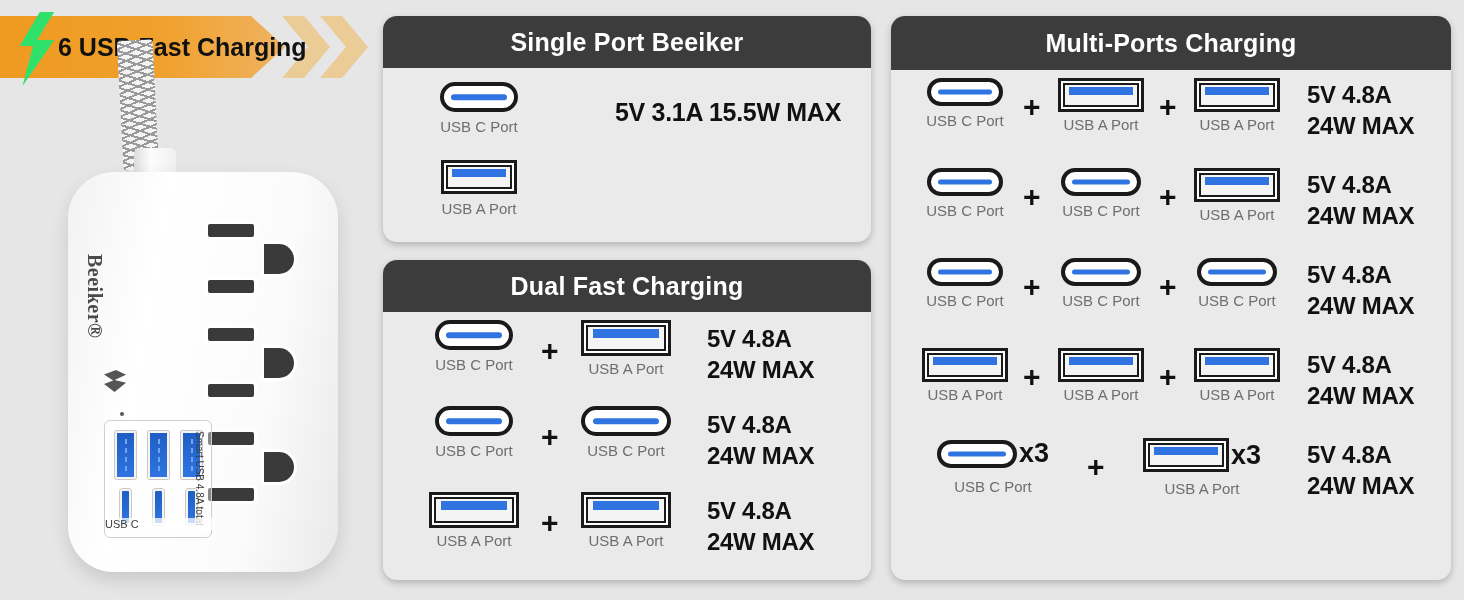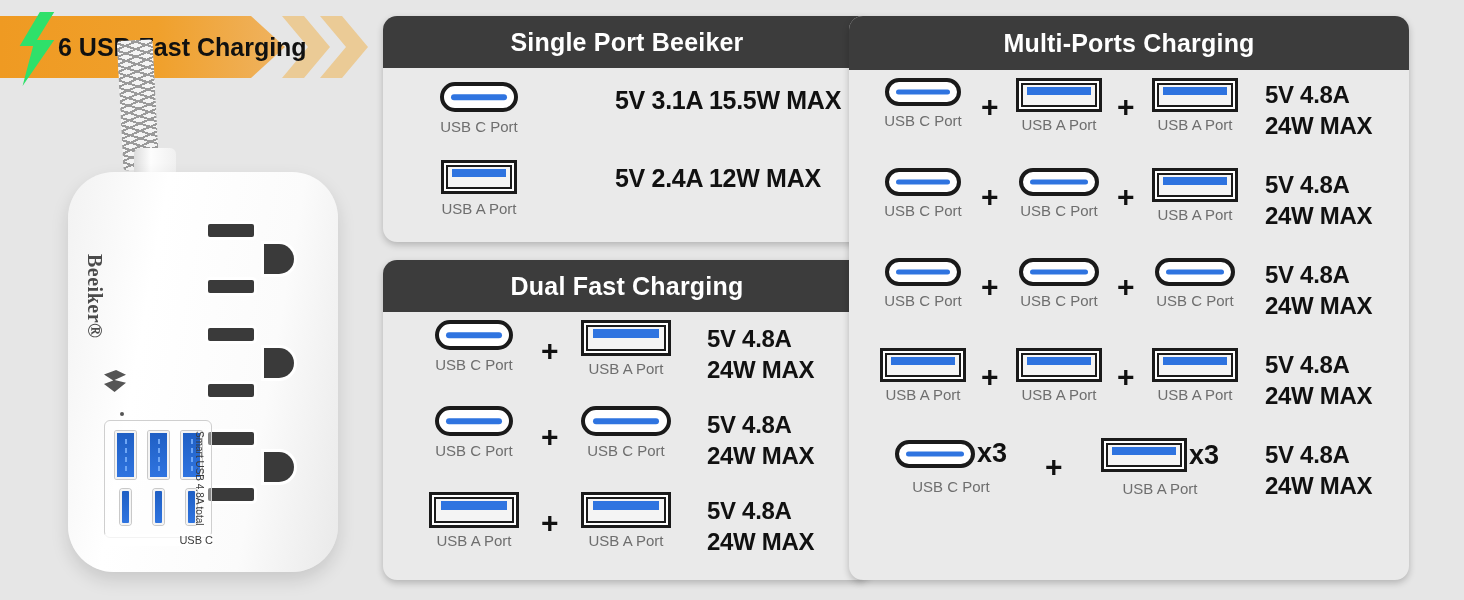--- a/index.html
+++ b/index.html
@@ -112,22 +112,22 @@
     border: 2px solid #f4f4f4; border-radius: 3px;
     box-shadow: 0 0 0 1px #c9c9c9;
   }
   #pc-1 { left: 15px; } #pc-2 { left: 48px; } #pc-3 { left: 81px; }
   #usb-total {
     position: absolute; left: 100px; top: 10px;
     transform: rotate(90deg); transform-origin: left top;
     font-size: 10px; color: #3b3b3b; white-space: nowrap;
   }
   #usbc-label {
-    position: absolute; left: 0; top: 113px; width: 108px;
-    text-align: right; font-size: 11px; color: #3b3b3b;
+    position: absolute; left: 0; top: 97px; width: 108px;
+    text-align: left; font-size: 11px; color: #3b3b3b;
     background: rgba(255,255,255,.75);
   }
 
   
   .panel {
     position: absolute;
     background: #eaeaea;
     border-radius: 14px;
     box-shadow: 0 3px 7px rgba(0,0,0,.22);
     overflow: hidden;
@@ -136,21 +136,21 @@
     background: #3c3c3c; color: #fff;
     font-size: 25px; font-weight: bold; text-align: center;
     letter-spacing: .2px;
   }
   .panel-body { position: relative; }
 
   #panel-single { left: 383px; top: 16px; width: 488px; height: 226px; }
   #panel-single .panel-head { height: 52px; line-height: 52px; }
   #panel-dual   { left: 383px; top: 260px; width: 488px; height: 320px; }
   #panel-dual .panel-head { height: 52px; line-height: 52px; }
-  #panel-multi  { left: 849px; top: 16px; width: 560px; height: 564px; }
+  #panel-multi  { left: 891px; top: 16px; width: 560px; height: 564px; }
   #panel-multi .panel-head { height: 54px; line-height: 54px; }
 
   
   .port { position: relative; display: inline-block; vertical-align: middle; }
   .port-c {
     border: 4px solid #1a1a1a; border-radius: 999px; background: #fff;
   }
   .port-c > i {
     position: absolute; left: 10%; top: 50%; transform: translateY(-50%);
     width: 80%; height: 26%; min-height: 5px;
@@ -171,21 +171,21 @@
 
   .plus { font-size: 30px; font-weight: bold; color: #111; line-height: 1; }
   .port-label { font-size: 15px; color: #6e6e6e; white-space: nowrap; }
   .spec { font-size: 25px; font-weight: bold; color: #111; white-space: nowrap; letter-spacing: -.3px; }
   .spec-2 { font-size: 24px; font-weight: bold; color: #111; white-space: nowrap; line-height: 1.28; letter-spacing: -.3px; }
   .xmul { font-size: 27px; font-weight: bold; color: #111; margin-left: 2px; }
 
   
   .srow { position: absolute; }
   .srow .icon-wrap { position: absolute; left: 0; top: 0; text-align: center; width: 120px; }
-  .srow .spec { position: absolute; left: 196px; top: 4px; }
+  .srow .spec { position: absolute; left: 196px; top: 16px; }
   #s-row-1 { left: 36px; top: 14px; width: 420px; height: 78px; }
   #s-row-2 { left: 36px; top: 92px; width: 420px; height: 78px; }
 
   
   .drow { position: absolute; left: 28px; width: 450px; height: 84px; }
   #d-row-1 { top: 8px; } #d-row-2 { top: 94px; } #d-row-3 { top: 180px; }
   .drow .cell { position: absolute; text-align: center; width: 126px; }
   .drow .cell-1 { left: 0; } .drow .cell-2 { left: 152px; }
   .drow .plus { position: absolute; left: 130px; top: 16px; }
   .drow .spec-2 { position: absolute; left: 296px; top: 4px; }
@@ -270,21 +270,20 @@
         <div class="spec">5V 3.1A 15.5W MAX</div>
       </div>
 
       <div class="srow" id="s-row-2">
         <div class="icon-wrap">
           <span class="port port-a" style="width:76px;height:34px;"><u>
                 <i></i>
               </u></span>
           <div class="port-label" style="margin-top:6px;">USB A Port</div>
         </div>
-        <div class="spec">5V 2.4A 12W MAX</div>
       </div>
 
     </div>
   </div>
 
   <div class="panel" id="panel-dual">
     <div class="panel-head">Dual Fast Charging</div>
     <div class="panel-body">
 
       <div class="drow" id="d-row-1">

